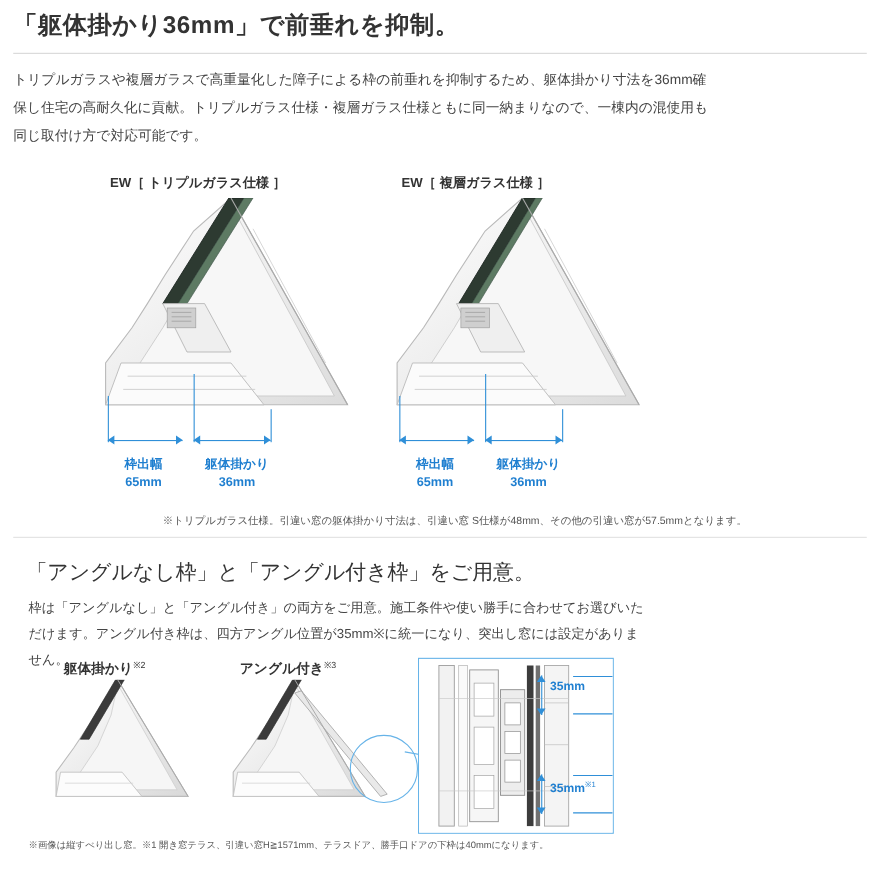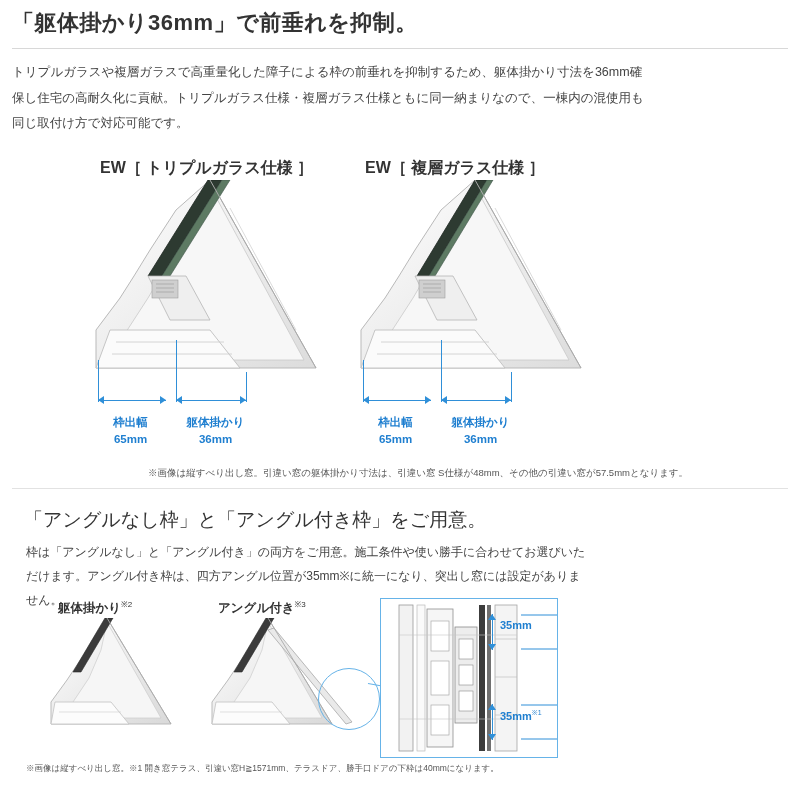--- a/index.html
+++ b/index.html
@@ -33,21 +33,21 @@
     left: 12px; top: 60px;
     width: 640px;
     font-size: 12.5px;
     line-height: 2.05;
     color: #444444;
   }
 
   
   .ew-cap {
     position: absolute;
-    font-size: 16px;
+    font-size: 12px;
     font-weight: bold;
     color: #333333;
   }
   .ew-cap-1 { left: 100px; top: 158px; }
   .ew-cap-2 { left: 365px; top: 158px; }
 
   
   .figwrap { position: absolute; }
   .fig1 { left: 90px; top: 180px; width: 230px; height: 190px; }
   .fig2 { left: 355px; top: 180px; width: 230px; height: 190px; }
@@ -284,21 +284,21 @@
       <span>枠出幅</span><br>
       <span>65mm</span>
     </div>
     <div class="dim-lab">
       <span>躯体掛かり</span><br>
       <span>36mm</span>
     </div>
   </div>
 </div>
 
-<div class="note-1">※画像は縦すべり出し窓。引違い窓の躯体掛かり寸法は、引違い窓 S仕様が48mm、その他の引違い窓が57.5mmとなります。</div>
+<div class="note-1">※トリプルガラス仕様。引違い窓の躯体掛かり寸法は、引違い窓 S仕様が48mm、その他の引違い窓が57.5mmとなります。</div>
 <div class="sec1-bottom-rule"></div>
 
 <div class="sec2-title">「アングルなし枠」と「アングル付き枠」をご用意。</div>
 <div class="sec2-body">枠は「アングルなし」と「アングル付き」の両方をご用意。施工条件や使い勝手に合わせてお選びいただけます。アングル付き枠は、四方アングル位置が35mm※に統一になり、突出し窓には設定がありません。</div>
 
 <div class="ang-cap ang-cap-1">
   <span>躯体掛かり</span><span class="sup">※2</span>
 </div>
 <div class="ang-cap ang-cap-2">
   <span>アングル付き</span><span class="sup">※3</span>

